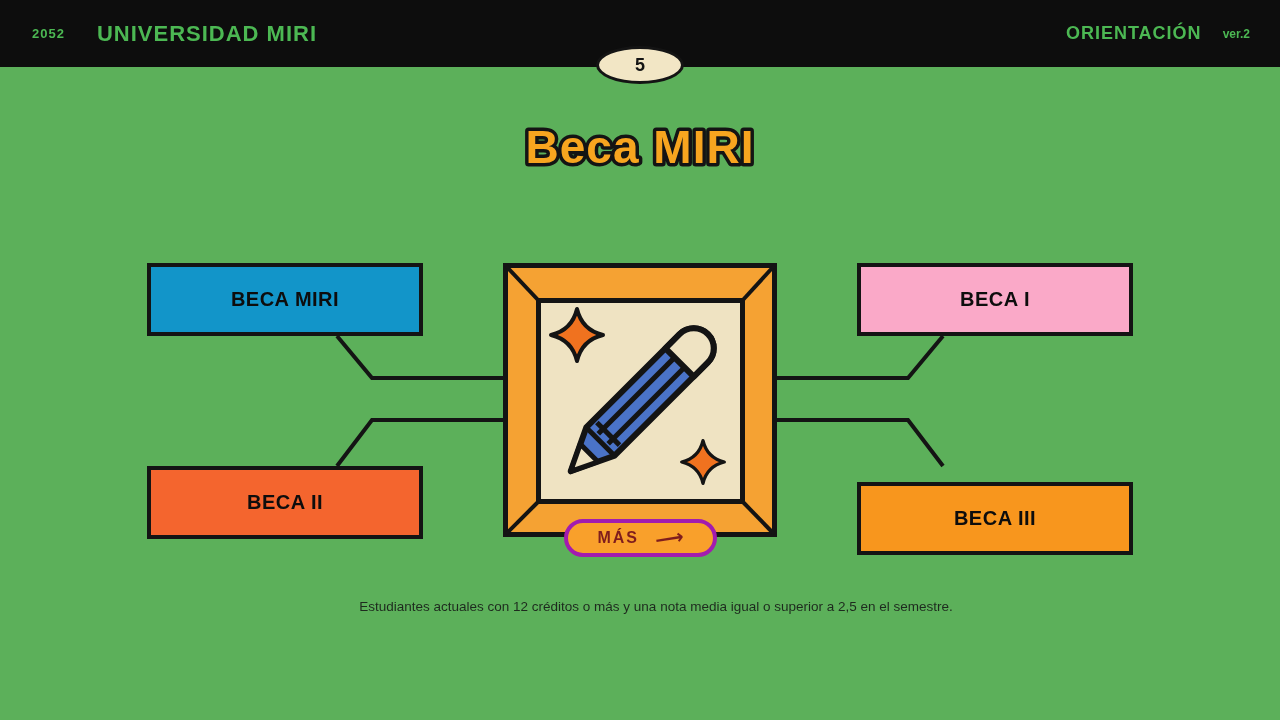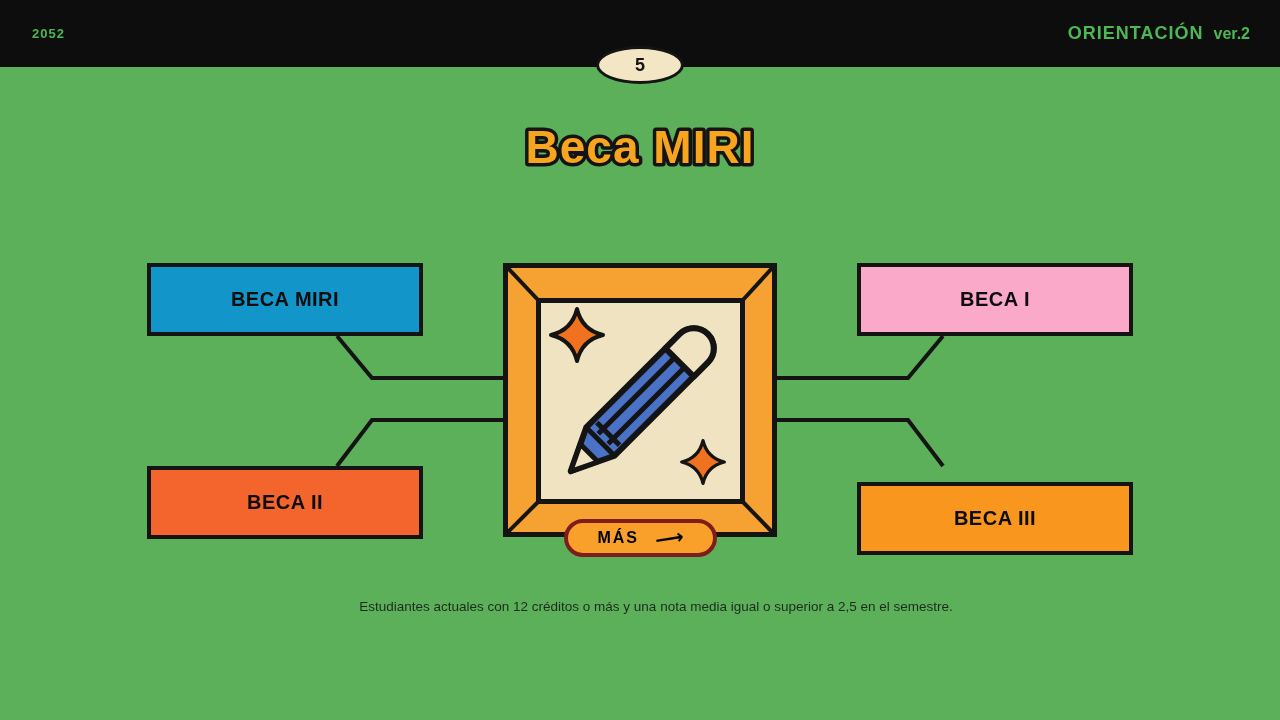--- a/index.html
+++ b/index.html
@@ -23,21 +23,21 @@
   }
   .topbar .brand {
     margin-left:32px; color:#4CB853; font-size:22px; font-weight:bold;
     letter-spacing:1px;
   }
   .topbar .spacer { flex:1; }
   .topbar .right-title {
     color:#4CB853; font-size:18px; font-weight:bold; letter-spacing:1px;
   }
   .topbar .version {
-    margin-left:10px; margin-right:30px; color:#4CB853; font-size:16px; font-weight:bold;
+    margin-left:21px; margin-right:30px; color:#4CB853; font-size:12px; font-weight:bold;
   }
 
   
   .page-badge {
     position:absolute; left:596px; top:46px; width:88px; height:38px;
     background:#F2E6C5; border:3px solid #141414; border-radius:50%;
     display:flex; align-items:center; justify-content:center;
     font-size:18px; font-weight:bold; color:#141414; z-index:5;
   }
 
@@ -69,23 +69,23 @@
   .pos-tr { left:857px; top:263px; }
   .pos-bl { left:147px; top:466px; }
   .pos-br { left:857px; top:466px;margin-top:16px; }
 
   
   .center-art { position:absolute; left:503px; top:263px; z-index:2; }
 
   
   .more-button {
     position:absolute; left:564px; top:519px; width:153px; height:38px;
-    background:#F9A02B; border:4px solid #7f1d1d; border-radius:20px;
+    background:#F9A02B; border:4px solid #a21caf; border-radius:20px;
     display:flex; align-items:center; justify-content:center; gap:16px;
-    font-size:16px; font-weight:bold; letter-spacing:2px; color:#000000;
+    font-size:16px; font-weight:bold; letter-spacing:2px; color:#7f1d1d;
     z-index:4; cursor:pointer;
   }
   .more-button .arrow {
     font-family:"DejaVu Sans", sans-serif; font-size:20px; font-weight:bold;
     letter-spacing:0; transform:rotate(-9deg); line-height:1;
   }
 
   
   .footer-note {
     position:absolute; left:16px; width:1280px; text-align:center;
@@ -94,20 +94,21 @@
   .note-1 { top:599px; }
   .note-2 { top:630px; }
 </style>
 </head>
 <body>
 
 <div class="slide">
 
   <header class="topbar">
     <span class="year">2052</span>
+    <span class="brand">UNIVERSIDAD MIRI</span>
     <span class="spacer"></span>
     <span class="right-title">ORIENTACIÓN</span>
     <span class="version">ver.2</span>
   </header>
 
   <div class="page-badge">
     <span>5</span>
   </div>
 
   <svg class="title-svg" width="600" height="64" viewBox="0 0 600 64">

